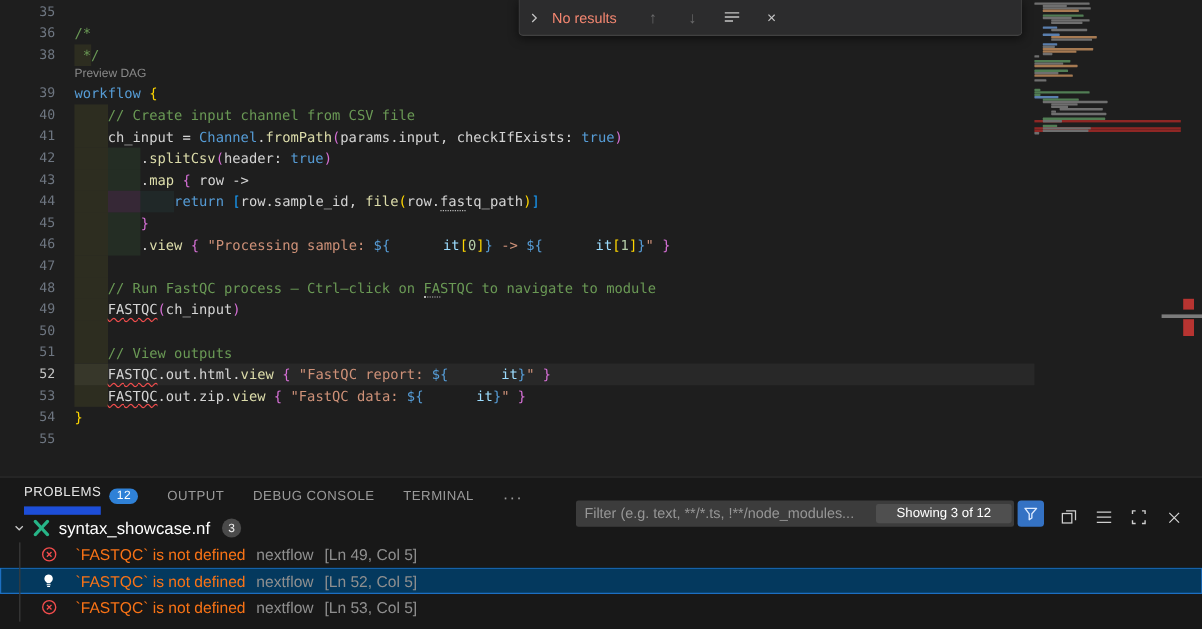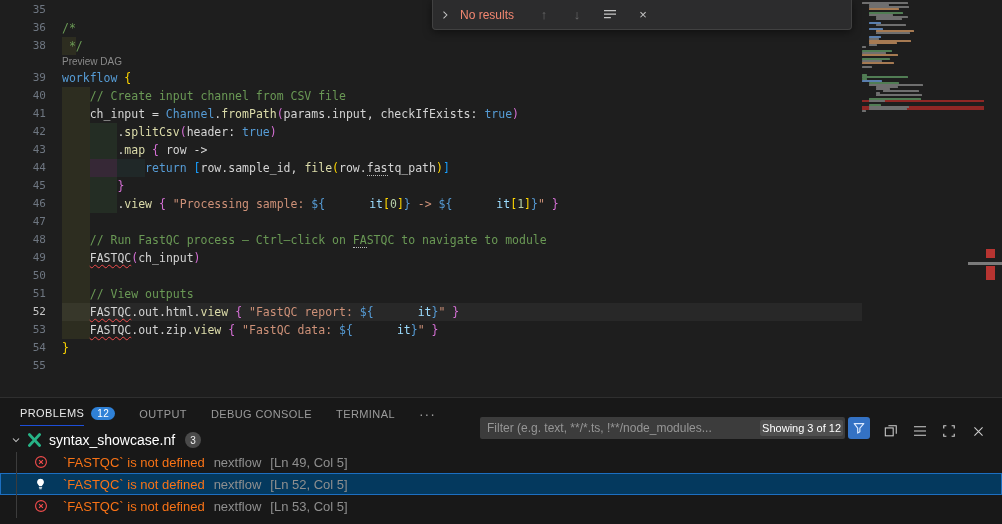--- a/index.html
+++ b/index.html
@@ -49,29 +49,29 @@
   .mm-g { background:#6f6f6f; } .mm-gr { background:#517d54; } .mm-b { background:#5a7fae; } .mm-o { background:#a67a52; }
   .ruler { position:absolute; left:984px; top:0; width:18px; height:397px; }
   .rm-error { position:absolute; left:2px; width:9px; background:#b73431; }
   .rm-cursor { position:absolute; left:-16px; width:34px; background:#9b9b9b; opacity:.75; }
 
   
   .panel { position:absolute; left:0; top:397px; width:1002px; height:127px; background:#181818; border-top:1px solid #2f2f2f; }
   .panel-bar { position:relative; height:31px; display:flex; align-items:center; }
   .tabs { display:flex; align-items:center; padding-left:20px; height:100%; }
   .tab { margin-right:24px; color:#9b9b9b; font-size:11px; letter-spacing:.4px; height:100%; display:flex; align-items:center; cursor:default; }
-  .tab.active .tab-label { color:#e7e7e7; border-bottom:1px solid #1d4ed8; padding:6px 0; }
+  .tab.active .tab-label { color:#e7e7e7; border-bottom:7px solid #1d4ed8; padding:6px 0; }
   .tab-label { padding:6px 0; }
   .tab-badge { margin-left:7px; background:#2f81d7; color:#fff; font-size:10px; padding:1px 6px; border-radius:9px; }
   .tab-more { color:#9b9b9b; font-size:14px; letter-spacing:1px; margin-right:0; }
   .panel-right { position:absolute; right:16px; top:19px; display:flex; align-items:flex-end; }
   .filter { position:relative; width:365px; height:22px; background:#3c3c3c; border-radius:2px; display:flex; align-items:center; }
   .filter input { flex:1; min-width:10px; background:transparent; border:none; outline:none; color:#bbb; font-size:12px; padding-left:7px; font-family:"Liberation Sans", sans-serif; }
   .filter input::placeholder { color:#969696; }
-  .filter-badge { flex:none; background:#4f4f4f; color:#fff; font-size:11px; padding:2px 2px; border-radius:2px; margin-right:2px; white-space:nowrap; }
+  .filter-badge { flex:none; background:#4f4f4f; color:#fff; font-size:11px; padding:2px 17px; border-radius:2px; margin-right:2px; white-space:nowrap; }
   .funnel { width:22px; height:22px; background:#3472c4; border-radius:3px; margin-left:3px; display:flex; align-items:center; justify-content:center; }
   .pa { margin-left:13px; color:#cfcfcf; display:flex; align-items:center; justify-content:center; width:16px; height:16px; }
 
   
   .prob-list { position:relative; }
   .tree-line { position:absolute; left:16px; top:23px; width:1px; height:66px; background:#3c3c3c; }
   .prob-head { display:flex; align-items:center; height:22px; padding-left:8px; }
   .prob-head .chev { width:16px; display:flex; align-items:center; justify-content:center; }
   .nf-icon { margin:0 6px 0 2px; display:flex; }
   .prob-file { color:#ffffff; font-size:14px; }

